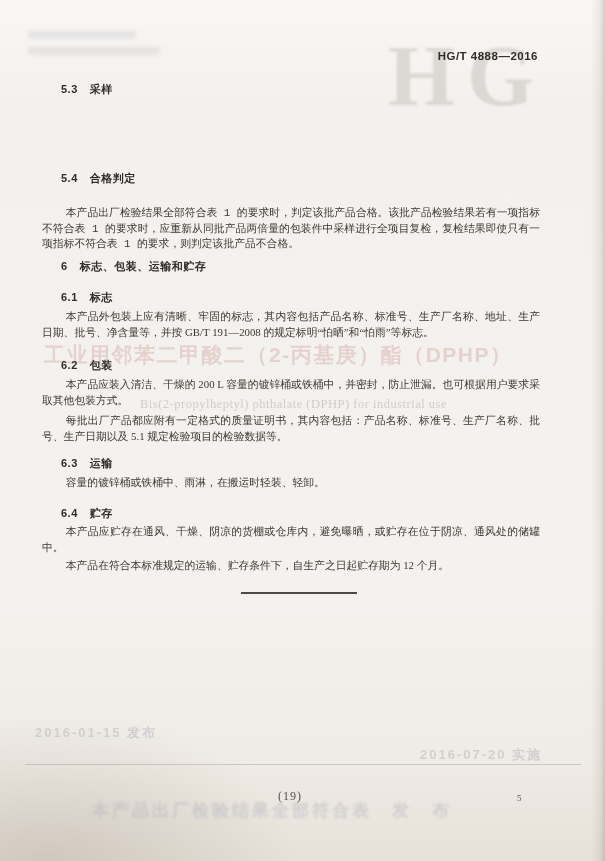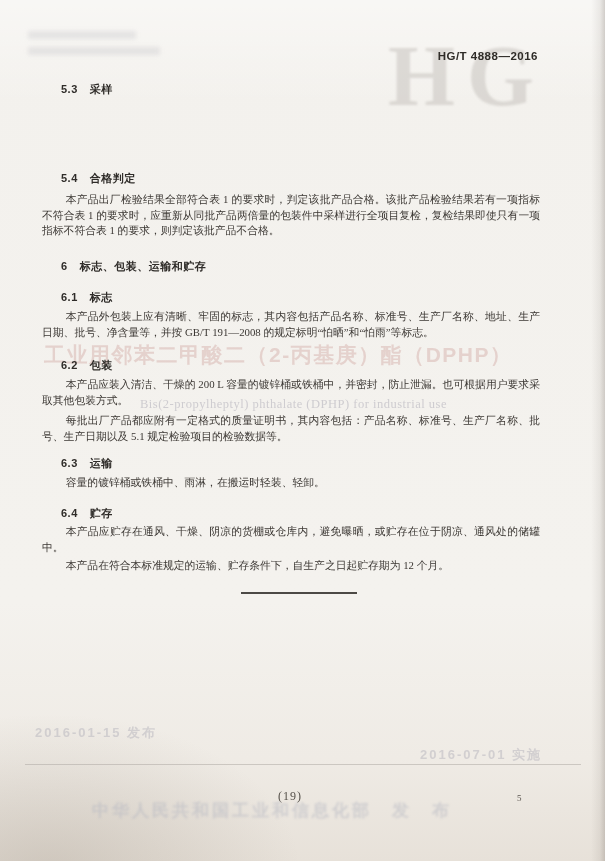--- a/index.html
+++ b/index.html
@@ -100,34 +100,34 @@
 <body>
 
 <div class="page">
 
   <div class="ghost g-hg">HG</div>
   <div class="ghost g-smudge g-s1"></div>
   <div class="ghost g-smudge g-s2"></div>
   <div class="ghost g-title-cn">工业用邻苯二甲酸二（2-丙基庚）酯（DPHP）</div>
   <div class="ghost g-title-en">Bis(2-propylheptyl) phthalate (DPHP) for industrial use</div>
   <div class="ghost g-date-l">2016-01-15 发布</div>
-  <div class="ghost g-date-r">2016-07-01 实施</div>
+  <div class="ghost g-date-r">2016-07-20 实施</div>
   <div class="ghost g-rule"></div>
-  <div class="ghost g-pub">中华人民共和国工业和信息化部　发　布</div>
+  <div class="ghost g-pub">本产品出厂检验结果全部符合表　发　布</div>
 
   <div class="hdr-ref">HG/T 4888—2016</div>
 
   <div class="sec-h" style="top:82px;">
     <span class="num">5.3</span><span>采样</span>
   </div>
 
   <div class="sec-h" style="top:171px;">
     <span class="num">5.4</span><span>合格判定</span>
   </div>
-  <div class="para" style="top:192px;">本产品出厂检验结果全部符合表 1 的要求时，判定该批产品合格。该批产品检验结果若有一项指标不符合表 1 的要求时，应重新从同批产品两倍量的包装件中采样进行全项目复检，复检结果即使只有一项指标不符合表 1 的要求，则判定该批产品不合格。</div>
+  <div class="para" style="top:206px;font-family:Liberation Mono, monospace;">本产品出厂检验结果全部符合表 1 的要求时，判定该批产品合格。该批产品检验结果若有一项指标不符合表 1 的要求时，应重新从同批产品两倍量的包装件中采样进行全项目复检，复检结果即使只有一项指标不符合表 1 的要求，则判定该批产品不合格。</div>
 
   <div class="sec-h" style="top:259px;">
     <span class="num">6</span><span>标志、包装、运输和贮存</span>
   </div>
 
   <div class="sec-h" style="top:290px;">
     <span class="num">6.1</span><span>标志</span>
   </div>
   <div class="para" style="top:309px;">本产品外包装上应有清晰、牢固的标志，其内容包括产品名称、标准号、生产厂名称、地址、生产日期、批号、净含量等，并按 GB/T 191—2008 的规定标明“怕晒”和“怕雨”等标志。</div>
 

